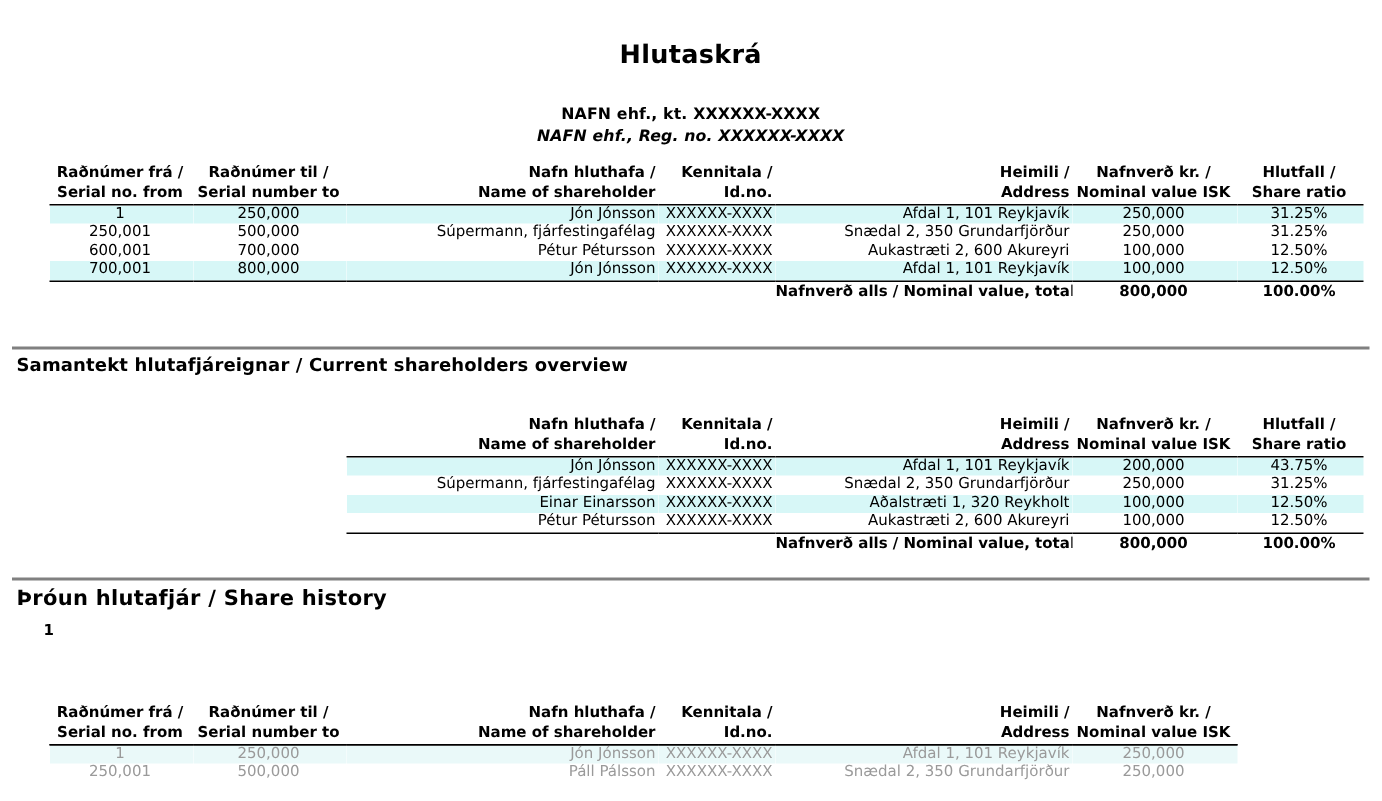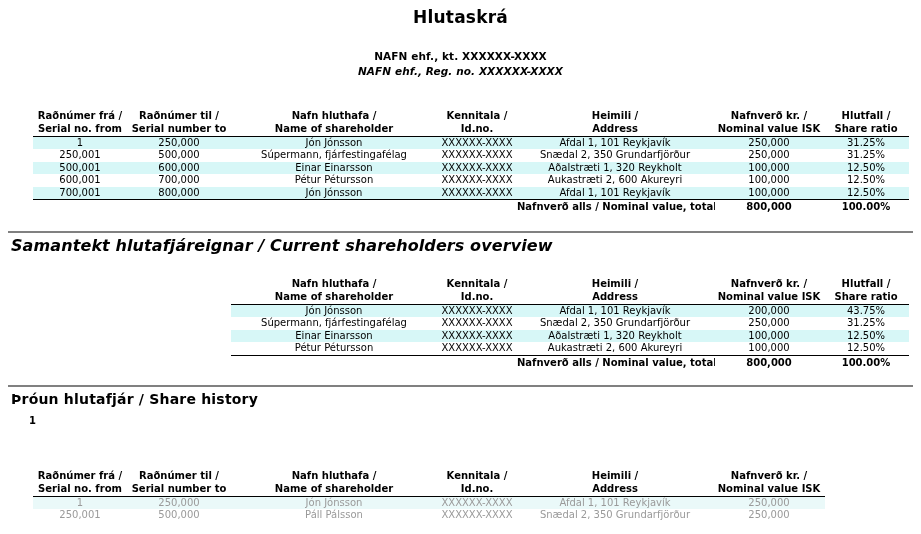--- a/index.html
+++ b/index.html
@@ -19,20 +19,21 @@
   
   .title-block {
     text-align: center;
     padding-top: 7px;
   }
   .doc-title-is {
     font-size: 17px;
     font-weight: bold;
     letter-spacing: 0.2px;
     line-height: 20px;
+    margin-top: 20px;
   }
   .doc-subtitle-is {
     font-size: 10.5px;
     font-weight: bold;
     line-height: 15px;
     letter-spacing: 0.1px;
     margin-top: 22px;
   }
   .doc-title-en {
     font-size: 16px;
@@ -65,40 +66,39 @@
   }
   .tbl th .l2 { display: block; }
   .tbl td {
     padding: 0 2px 0 0;
     line-height: 12.6px;
     white-space: nowrap;
     overflow: hidden;
   }
   .tbl thead tr.hdr th { border-bottom: 1px solid #000000; padding-bottom: 0.5px; }
   .num { text-align: center; }
-  .txt { text-align: center; }
+  .txt { text-align: right; }
   .shade { background: #d7f7f7; }
   .totrow td {
     font-weight: bold;
     border-top: 1px solid #000000;
     padding-top: 0;
     line-height: 13px;
   }
 
   
   .section-rule {
     border: 0;
     border-top: 2px solid #808080;
     margin: 0;
   }
   .section-head {
-    font-size: 16px;
+    font-size: 12px;
     font-weight: bold;
     letter-spacing: 0.1px;
-    font-style: italic;
   }
   .section-head-lg {
     font-size: 14px;
     font-weight: bold;
     letter-spacing: 0.2px;
   }
 
   
   .abs { position: absolute; }
 
@@ -183,29 +183,20 @@
       </tr>
       <tr>
         <td class="num">250,001</td>
         <td class="num">500,000</td>
         <td class="txt">Súpermann, fjárfestingafélag</td>
         <td class="txt">XXXXXX-XXXX</td>
         <td class="txt">Snædal 2, 350 Grundarfjörður</td>
         <td class="num">250,000</td>
         <td class="num">31.25%</td>
       </tr>
-      <tr class="shade">
-        <td class="num">500,001</td>
-        <td class="num">600,000</td>
-        <td class="txt">Einar Einarsson</td>
-        <td class="txt">XXXXXX-XXXX</td>
-        <td class="txt">Aðalstræti 1, 320 Reykholt</td>
-        <td class="num">100,000</td>
-        <td class="num">12.50%</td>
-      </tr>
       <tr>
         <td class="num">600,001</td>
         <td class="num">700,000</td>
         <td class="txt">Pétur Pétursson</td>
         <td class="txt">XXXXXX-XXXX</td>
         <td class="txt">Aukastræti 2, 600 Akureyri</td>
         <td class="num">100,000</td>
         <td class="num">12.50%</td>
       </tr>
       <tr class="shade">

